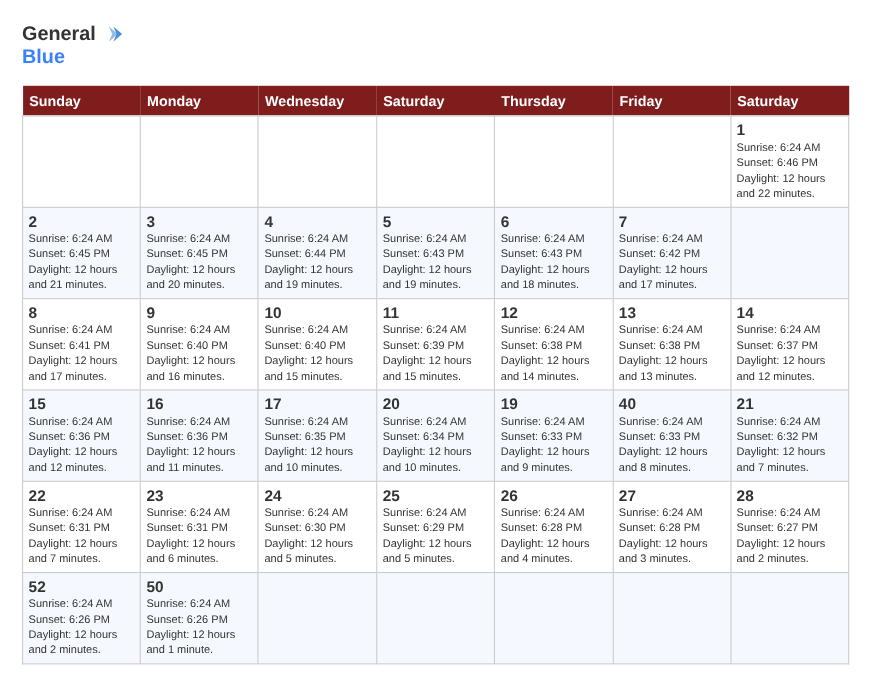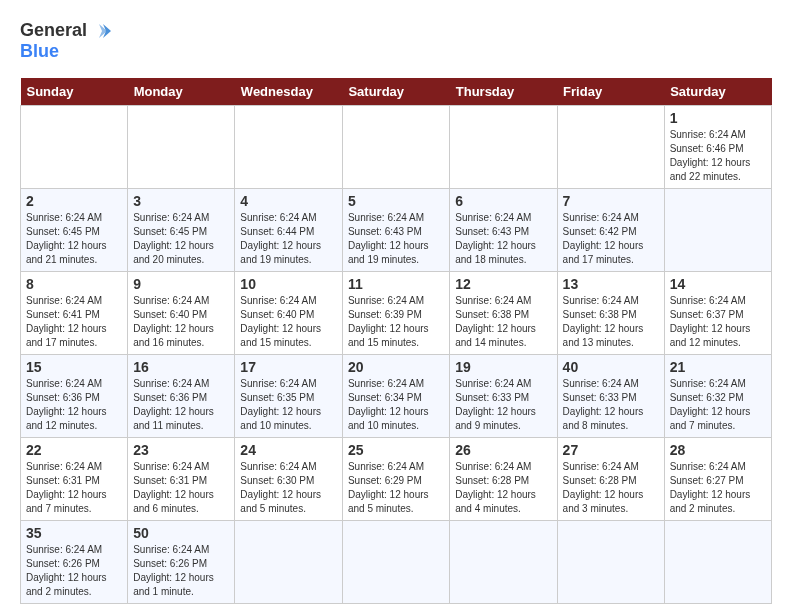--- a/index.html
+++ b/index.html
@@ -152,21 +152,21 @@
       <tr>
         <td><span class="day-num">22</span><span class="day-info">Sunrise: 6:24 AM<br>Sunset: 6:31 PM<br>Daylight: 12 hours and 7 minutes.</span></td>
         <td><span class="day-num">23</span><span class="day-info">Sunrise: 6:24 AM<br>Sunset: 6:31 PM<br>Daylight: 12 hours and 6 minutes.</span></td>
         <td><span class="day-num">24</span><span class="day-info">Sunrise: 6:24 AM<br>Sunset: 6:30 PM<br>Daylight: 12 hours and 5 minutes.</span></td>
         <td><span class="day-num">25</span><span class="day-info">Sunrise: 6:24 AM<br>Sunset: 6:29 PM<br>Daylight: 12 hours and 5 minutes.</span></td>
         <td><span class="day-num">26</span><span class="day-info">Sunrise: 6:24 AM<br>Sunset: 6:28 PM<br>Daylight: 12 hours and 4 minutes.</span></td>
         <td><span class="day-num">27</span><span class="day-info">Sunrise: 6:24 AM<br>Sunset: 6:28 PM<br>Daylight: 12 hours and 3 minutes.</span></td>
         <td><span class="day-num">28</span><span class="day-info">Sunrise: 6:24 AM<br>Sunset: 6:27 PM<br>Daylight: 12 hours and 2 minutes.</span></td>
       </tr>
       <tr>
-        <td><span class="day-num">35</span><span class="day-info">Sunrise: 6:24 AM<br>Sunset: 6:26 PM<br>Daylight: 12 hours and 2 minutes.</span></td>
+        <td><span class="day-num">52</span><span class="day-info">Sunrise: 6:24 AM<br>Sunset: 6:26 PM<br>Daylight: 12 hours and 2 minutes.</span></td>
         <td><span class="day-num">50</span><span class="day-info">Sunrise: 6:24 AM<br>Sunset: 6:26 PM<br>Daylight: 12 hours and 1 minute.</span></td>
         <td class="empty"></td>
         <td class="empty"></td>
         <td class="empty"></td>
         <td class="empty"></td>
         <td class="empty"></td>
       </tr>
     </tbody>
 </table>
 

